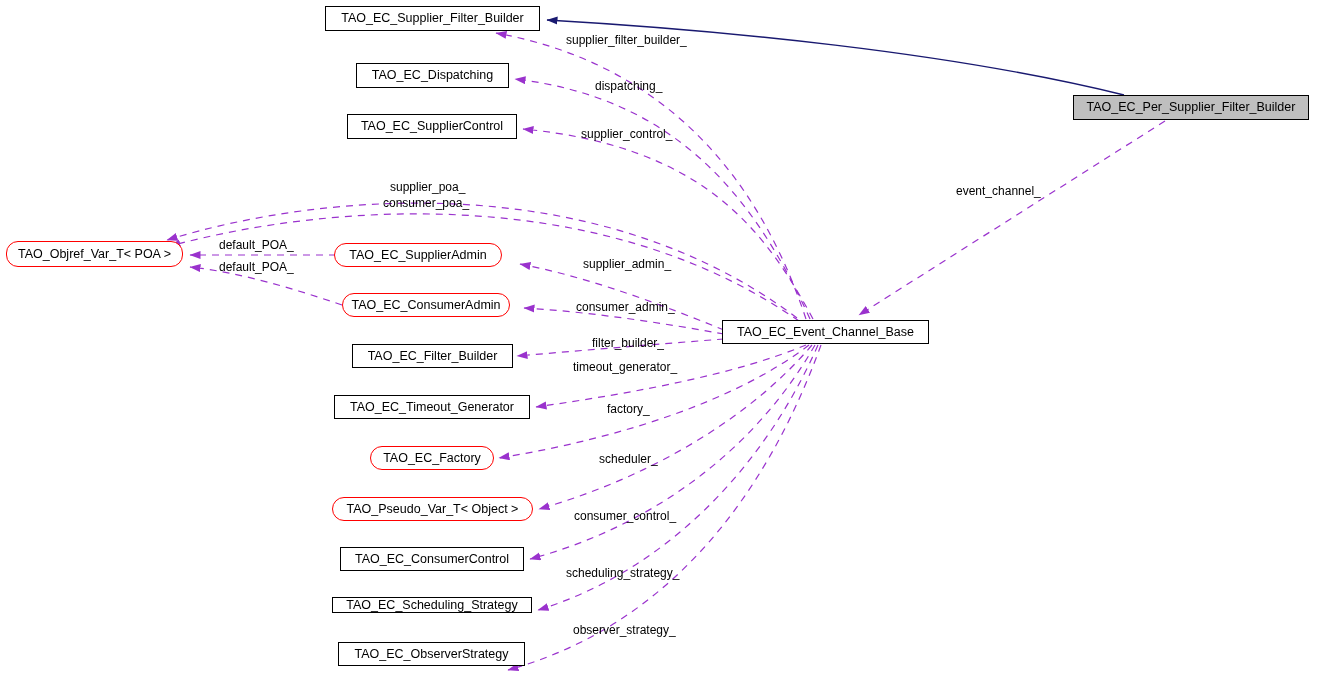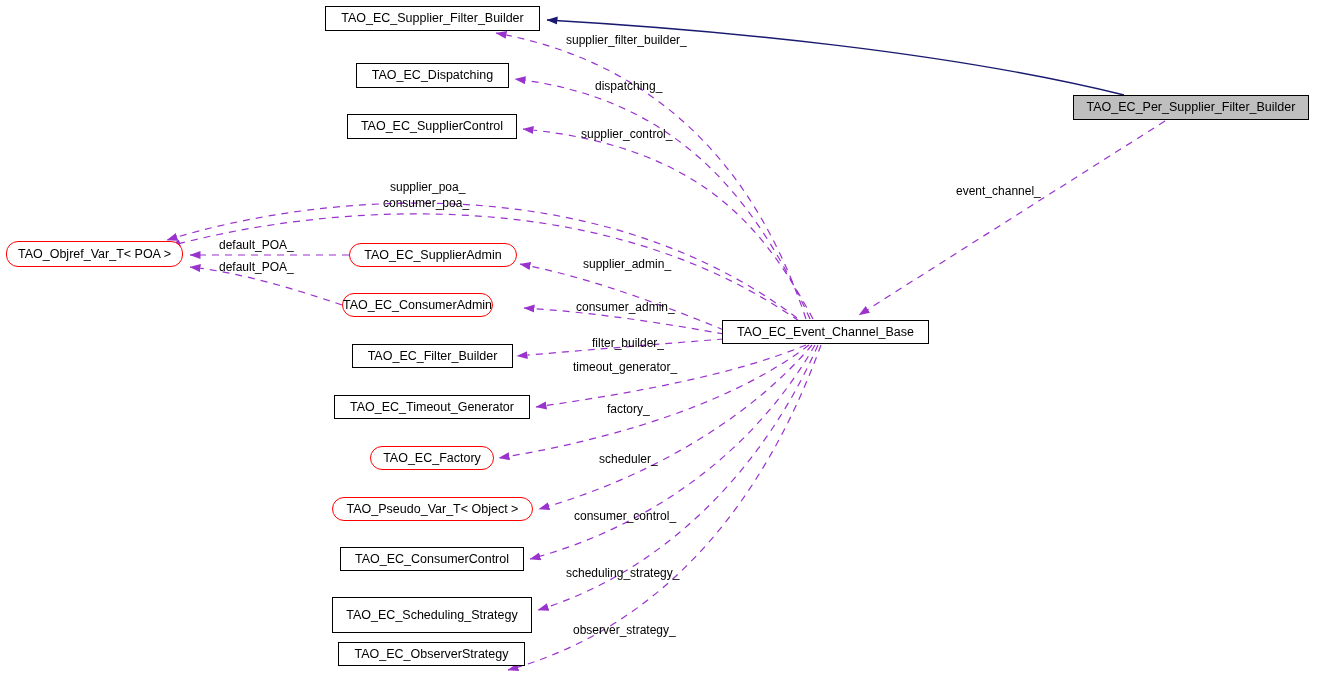--- a/index.html
+++ b/index.html
@@ -52,28 +52,28 @@
       <path d="M 342 305 C 292 288, 238 272, 190 267" marker-end="url(#arrowP)"></path>
       <path d="M 1165 121 L 859 315" marker-end="url(#arrowP)"></path>
     </g>
     <path d="M 1124 95 C 950 52, 720 30, 547 20" fill="none" stroke="#191970" stroke-width="1.4" marker-end="url(#arrowN)"></path>
   </svg>
 
   <div class="node" style="left:325px;top:6px;width:215px;height:25px;">TAO_EC_Supplier_Filter_Builder</div>
   <div class="node" style="left:356px;top:63px;width:153px;height:25px;">TAO_EC_Dispatching</div>
   <div class="node" style="left:347px;top:114px;width:170px;height:25px;">TAO_EC_SupplierControl</div>
   <div class="node red" style="left:6px;top:241px;width:177px;height:26px;">TAO_Objref_Var_T&lt; POA &gt;</div>
-  <div class="node red" style="left:349px;top:243px;width:168px;height:24px;">TAO_EC_SupplierAdmin</div>
-  <div class="node red" style="left:342px;top:293px;width:151px;height:24px;">TAO_EC_ConsumerAdmin</div>
+  <div class="node red" style="left:334px;top:243px;width:168px;height:24px;">TAO_EC_SupplierAdmin</div>
+  <div class="node red" style="left:342px;top:293px;width:168px;height:24px;">TAO_EC_ConsumerAdmin</div>
   <div class="node" style="left:352px;top:344px;width:161px;height:24px;text-align:center;">TAO_EC_Filter_Builder</div>
   <div class="node" style="left:334px;top:395px;width:196px;height:24px;">TAO_EC_Timeout_Generator</div>
   <div class="node red" style="left:370px;top:446px;width:124px;height:24px;">TAO_EC_Factory</div>
   <div class="node red" style="left:332px;top:497px;width:201px;height:24px;">TAO_Pseudo_Var_T&lt; Object &gt;</div>
   <div class="node" style="left:340px;top:547px;width:184px;height:24px;">TAO_EC_ConsumerControl</div>
-  <div class="node" style="left:332px;top:597px;width:200px;height:36px;">TAO_EC_Scheduling_Strategy</div>
+  <div class="node" style="left:332px;top:597px;width:200px;height:16px;">TAO_EC_Scheduling_Strategy</div>
   <div class="node" style="left:338px;top:642px;width:187px;height:24px;">TAO_EC_ObserverStrategy</div>
   <div class="node" style="left:722px;top:320px;width:207px;height:24px;">TAO_EC_Event_Channel_Base</div>
   <div class="node current" style="left:1073px;top:95px;width:236px;height:25px;">TAO_EC_Per_Supplier_Filter_Builder</div>
 
   <div class="elabel" style="left:566px;top:33px;">supplier_filter_builder_</div>
   <div class="elabel" style="left:595px;top:79px;">dispatching_</div>
   <div class="elabel" style="left:581px;top:127px;">supplier_control_</div>
   <div class="elabel" style="left:390px;top:180px;">supplier_poa_</div>
   <div class="elabel" style="left:383px;top:196px;">consumer_poa_</div>
   <div class="elabel" style="left:219px;top:238px;">default_POA_</div>

